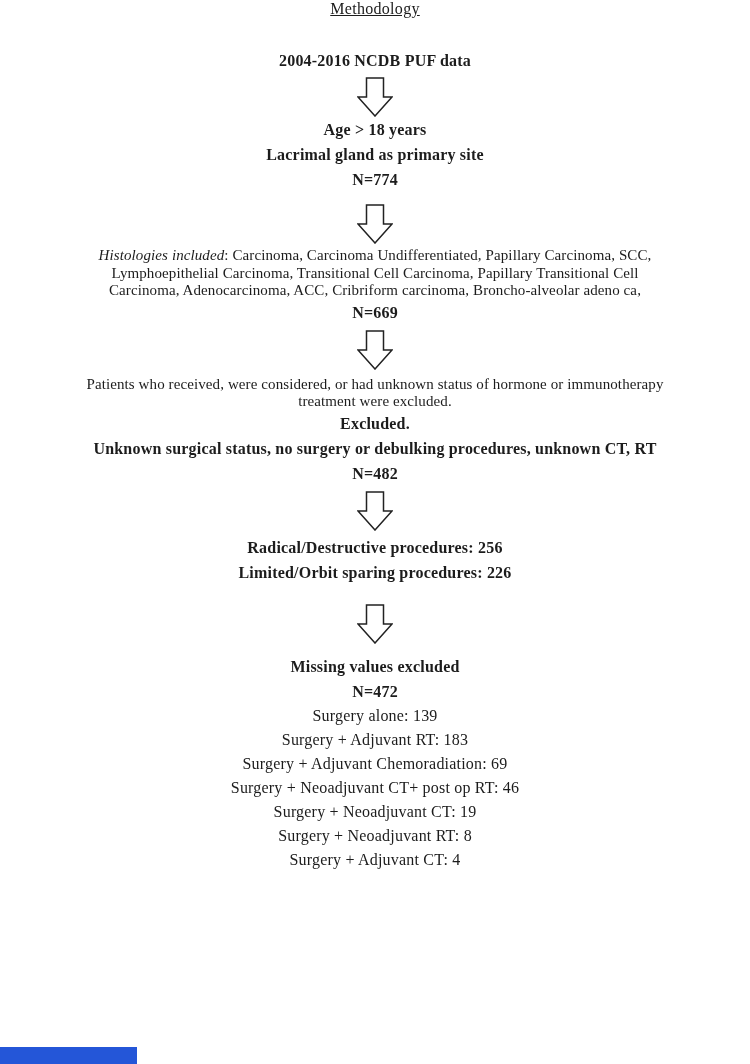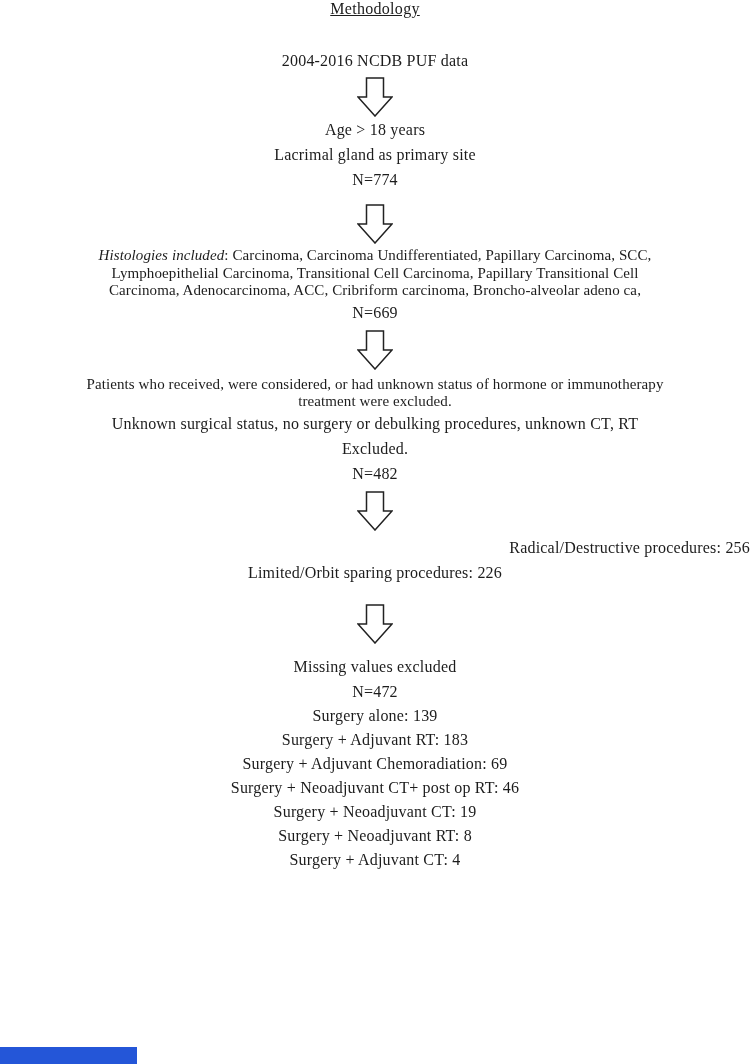--- a/index.html
+++ b/index.html
@@ -19,20 +19,21 @@
     font-size: 16px;
     line-height: 18px;
     text-decoration: underline;
     letter-spacing: 0.3px;
   }
   .line {
     font-size: 16px;
     height: 25px;
     line-height: 25px;
     letter-spacing: 0.2px;
+    font-weight: bold;
   }
   .src { margin-top: 30px; }
   .arrow-wrap {
     display: flex;
     justify-content: center;
   }
   .arrow-wrap svg { display: block; }
   .a1 { margin-top: 4px; }
   .a2 { margin-top: 12px; }
   .a3 { margin-top: 5px; }
@@ -40,21 +41,21 @@
   .a5 { margin-top: 19px; }
   .para {
     width: 660px;
     margin: 0 auto;
     font-size: 15px;
     line-height: 17.5px;
     letter-spacing: 0.1px;
   }
   .hist { margin-top: 3px; }
   .excl { margin-top: 6px; }
-  .proc1 { margin-top: 4px; text-align: right; }
+  .proc1 { margin-top: 4px; }
   .missing { margin-top: 10px; }
   .tline {
     font-size: 16px;
     height: 24px;
     line-height: 24px;
     letter-spacing: 0.2px;
   }
   .italic { font-style: italic; }
   .blue-bar {
     position: absolute;
@@ -100,22 +101,22 @@
   <div class="arrow-wrap a3">
     <svg width="36" height="40" viewBox="0 0 36 40">
       <path d="M9.5 1 H26.5 V20 H35 L18 39 L1 20 H9.5 Z" fill="#ffffff" stroke="#222222" stroke-width="1.5" stroke-linejoin="miter"></path>
     </svg>
   </div>
 
   <div class="para excl">
     <span>Patients who received, were considered, or had unknown status of hormone or immunotherapy</span><br>
     <span>treatment were excluded.</span>
   </div>
+  <div class="line">Excluded.</div>
   <div class="line">Unknown surgical status, no surgery or debulking procedures, unknown CT, RT</div>
-  <div class="line">Excluded.</div>
   <div class="line">N=482</div>
 
   <div class="arrow-wrap a4">
     <svg width="36" height="40" viewBox="0 0 36 40">
       <path d="M9.5 1 H26.5 V20 H35 L18 39 L1 20 H9.5 Z" fill="#ffffff" stroke="#222222" stroke-width="1.5" stroke-linejoin="miter"></path>
     </svg>
   </div>
 
   <div class="line proc1">Radical/Destructive procedures: 256</div>
   <div class="line">Limited/Orbit sparing procedures: 226</div>

